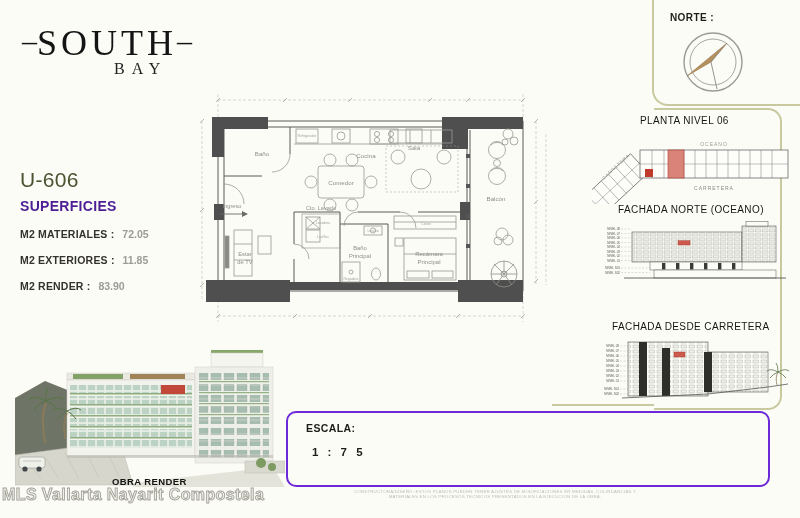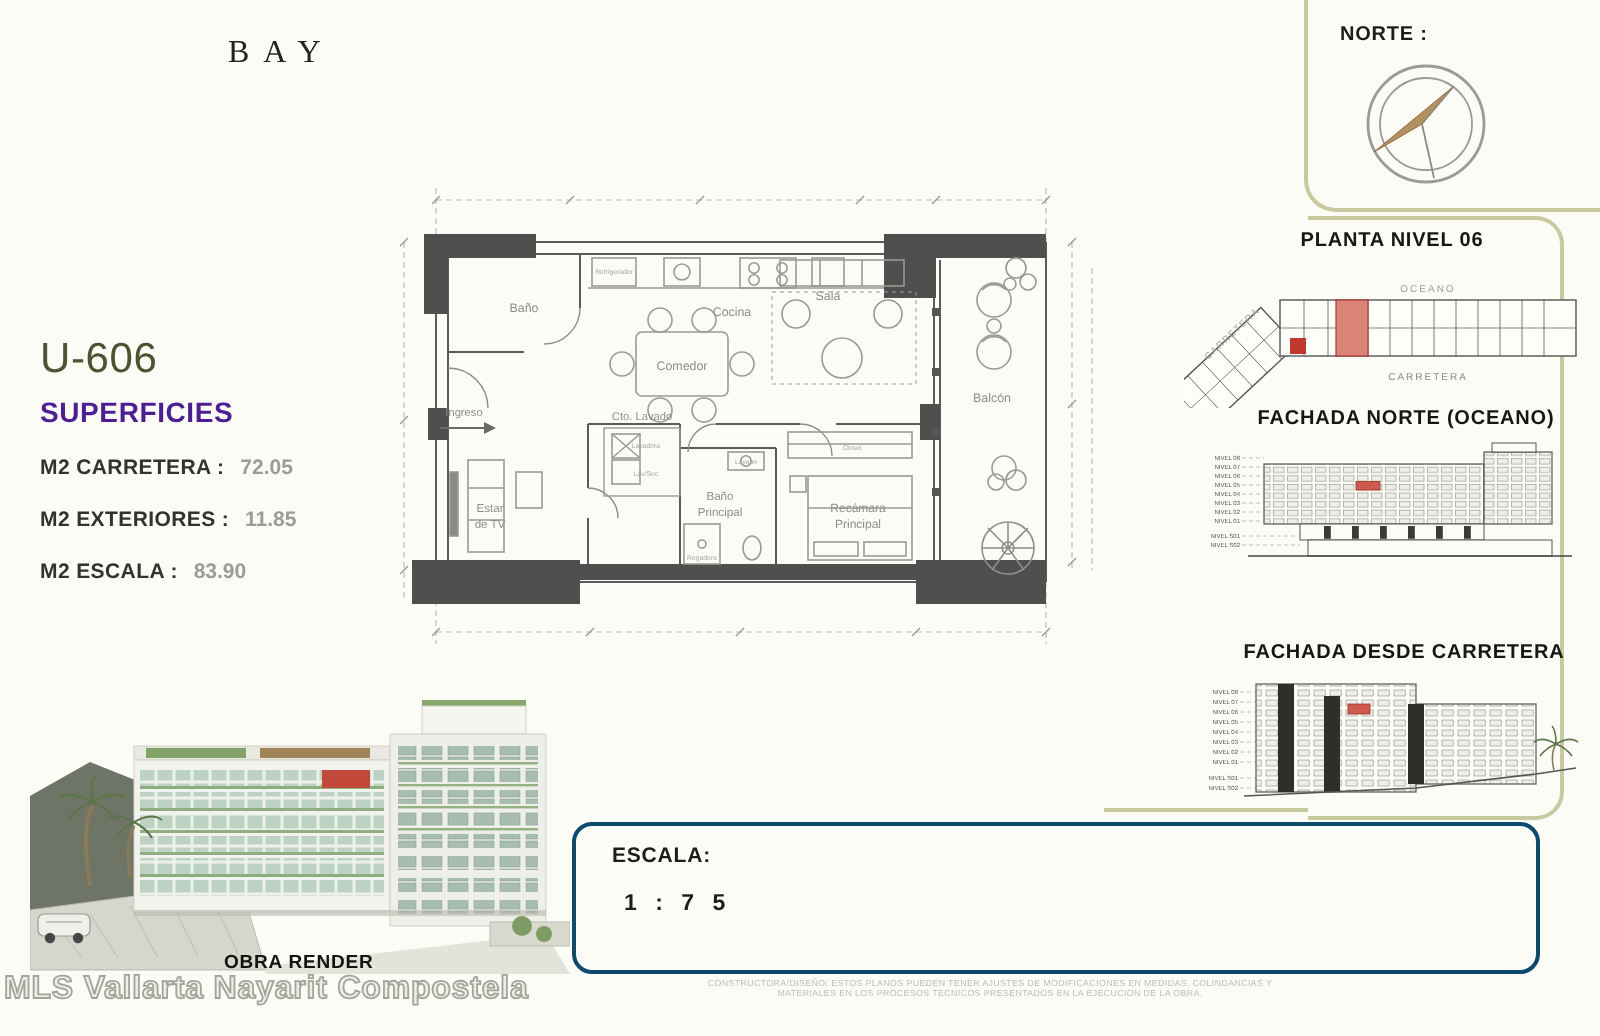--- a/index.html
+++ b/index.html
@@ -20,57 +20,58 @@
   .metric-label{font-weight:bold;color:#33332b;letter-spacing:.2px;}
   .metric-value{color:#9b9b98;font-weight:bold;margin-left:5px;}
 
   
   .norte-box{left:652px;top:0;width:148px;height:104px;
      border-left:2px solid #c9c9a0;border-bottom:2px solid #c9c9a0;border-bottom-left-radius:16px;}
   .norte-label{left:16px;top:12px;font-size:10px;font-weight:bold;color:#1d1d1a;letter-spacing:.4px;}
   .sidebar-frame{left:654px;top:108px;width:126px;height:298px;
      border:2px solid #c9c9a0;border-left:none;border-radius:0 14px 14px 0;}
   .sidebar-frame-ext{left:552px;top:404px;width:102px;height:2px;background:#c9c9a0;}
-  .sb-title{font-size:10px;font-weight:bold;color:#161613;letter-spacing:.4px;text-align:center;white-space:nowrap;}
+  .sb-title{font-size:10px;font-weight:normal;color:#161613;letter-spacing:.4px;white-space:nowrap;}
 
   
-  .escala-panel{left:286px;top:411px;width:480px;height:72px;border:2px solid #0c4a6e;border-radius:10px;}
+  .escala-panel{left:286px;top:411px;width:480px;height:72px;border:2px solid #6d28d9;border-radius:10px;}
   .escala-label{left:18px;top:9px;font-size:10.5px;font-weight:bold;color:#1d1d1a;letter-spacing:.4px;}
   .escala-value{left:24px;top:33px;font-size:11.5px;font-weight:bold;color:#1d1d1a;letter-spacing:3px;}
 
   .vista-caption{left:112px;top:476px;font-size:9.5px;font-weight:bold;color:#131310;letter-spacing:.4px;}
   .watermark{left:2px;top:486px;font-size:16px;font-weight:600;letter-spacing:.4px;white-space:nowrap;
      color:#efefe8;-webkit-text-stroke:0.9px #a3a39a;}
   .disclaimer{left:330px;top:489px;width:330px;font-size:4.4px;line-height:5.4px;color:#bdbdb6;
      text-align:center;letter-spacing:.2px;}
 
   svg text{font-family:"Liberation Sans",sans-serif;}
 </style>
 </head>
 <body>
 
 <div class="page">
 
   <div class="abs" style="left:22px;top:22px;">
+    <div class="logo-main"><span class="dash">–</span><span>SOUTH</span><span class="dash">–</span></div>
     <div class="logo-sub" style="margin:-4px 0 0 92px;">BAY</div>
   </div>
 
   <div class="abs" style="left:20px;top:168px;">
     <div class="unit-id">U-606</div>
     <div class="section-title">SUPERFICIES</div>
     <div class="metric-row">
-      <span class="metric-label">M2 CARRETERA :</span>
+      <span class="metric-label">M2 MATERIALES :</span>
       <span class="metric-value">72.05</span>
     </div>
     <div class="metric-row">
       <span class="metric-label">M2 EXTERIORES :</span>
       <span class="metric-value">11.85</span>
     </div>
     <div class="metric-row">
-      <span class="metric-label">M2 ESCALA :</span>
+      <span class="metric-label">M2 RENDER :</span>
       <span class="metric-value">83.90</span>
     </div>
   </div>
 
   <svg class="abs" style="left:190px;top:84px;" width="368" height="248" viewBox="0 0 368 248">
 
     <g stroke="#bcbcb6" stroke-width="0.6" stroke-dasharray="3 2" fill="none">
       <line x1="28" y1="16" x2="333" y2="16"></line>
         <line x1="28" y1="232" x2="333" y2="232"></line>
       <line x1="12" y1="37" x2="12" y2="216"></line>

